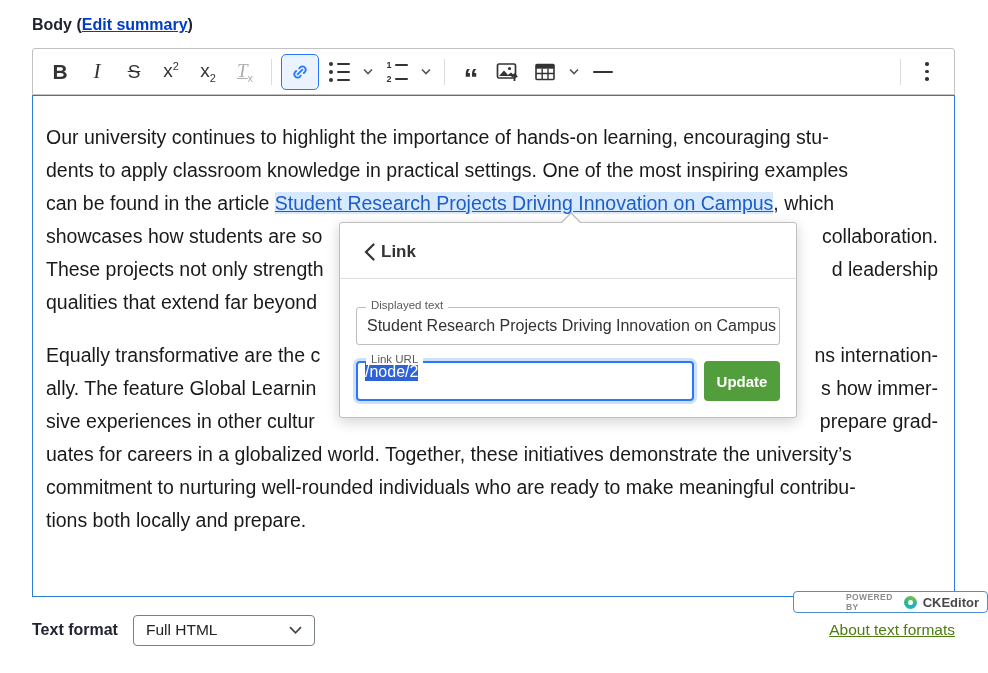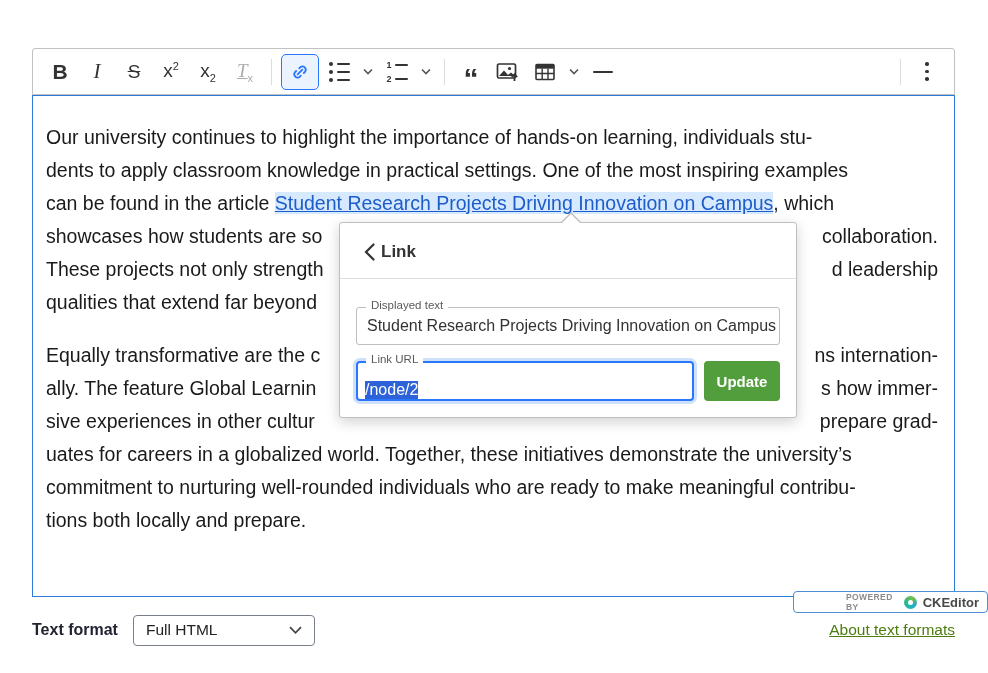--- a/index.html
+++ b/index.html
@@ -64,21 +64,21 @@
   .balloon-body { padding:28px 16px 16px; }
   .ffield { position:relative;border-radius:19px; }
   .ffield-label { position:absolute; top:-8px; left:10px; background:#fff; padding:0 5px;
                   font-size:11.5px; color:#5a5a5a; z-index:2; white-space:nowrap; }
   .text-input { width:100%; height:38px; border:1px solid #bdbdbd; border-radius:3px; background:#fff;
                 display:flex; align-items:center; padding:0 10px; font-size:16px; color:#333;
                 white-space:nowrap; overflow:hidden; cursor:text; }
   .url-row { display:flex; align-items:flex-start; gap:10px; margin-top:16px; }
   .url-field { flex:0 0 338px; position:relative; }
   .url-input { height:40px; border:2px solid #2977ff; border-radius:4px; background:#fff;
-               box-shadow:0 0 0 3px #cfe0fb; display:flex; align-items:flex-end; padding:0 7px;
+               box-shadow:0 0 0 3px #cfe0fb; display:flex; align-items:flex-start; padding:0 7px;
                font-size:16px; color:#333; white-space:nowrap; overflow:hidden; cursor:text; }
   .selected-text { background:#2d62d8; color:#fff; }
   .update-btn { width:76px; height:40px; background:#529e3c; border:none; border-radius:4px;
                 color:#fff; font-size:15px; font-weight:bold; font-family:"Liberation Sans",sans-serif; cursor:pointer; }
 
   
   .ck-badge { position:absolute; left:793px; top:591px; height:22px; background:#fff;
               border:1px solid #4e8fd3; border-radius:4px; display:flex; align-items:center;
               padding:0 8px; gap:6px; z-index:5; }
   .powered { font-size:8.5px; font-weight:bold; letter-spacing:.4px; color:#8c8c8c;padding-left:44px; }
@@ -96,20 +96,21 @@
                    font-size:15.5px; color:#232323; cursor:pointer; }
   .about-link { margin-left:auto; font-size:15.5px; color:#4d7c0f; text-decoration:underline; cursor:pointer; }
 
   svg { display:block; }
 </style>
 </head>
 <body>
 
 <div class="page">
 
+  <div class="field-header"><span>Body</span><span> (</span><a>Edit summary</a><span>)</span></div>
 
   <div class="editor">
 
     <div class="toolbar">
       <div class="tb-btn">
           <span class="g-bold">B</span>
         </div>
       <div class="tb-btn">
           <span class="g-italic">I</span>
         </div>
@@ -204,21 +205,21 @@
         <span class="dots-v">
             <i></i>
             <i></i>
             <i></i>
           </span>
       </div>
     </div>
 
     <div class="content">
         <div class="para">
-          <div class="tl">Our university continues to highlight the importance of hands-on learning, individuals stu-</div>
+          <div class="tl">Our university continues to highlight the importance of hands-on learning, encouraging stu-</div>
           <div class="tl">dents to apply classroom knowledge in practical settings. One of the most inspiring examples</div>
           <div class="tl"><span>can be found in the article </span><a class="content-link">Student Research Projects Driving Innovation on Campus</a><span>, which</span></div>
           <div class="tl split">
             <span>showcases how students are so</span>
             <span>collaboration.</span>
           </div>
           <div class="tl split">
             <span>These projects not only strength</span>
             <span>d leadership</span>
           </div>

